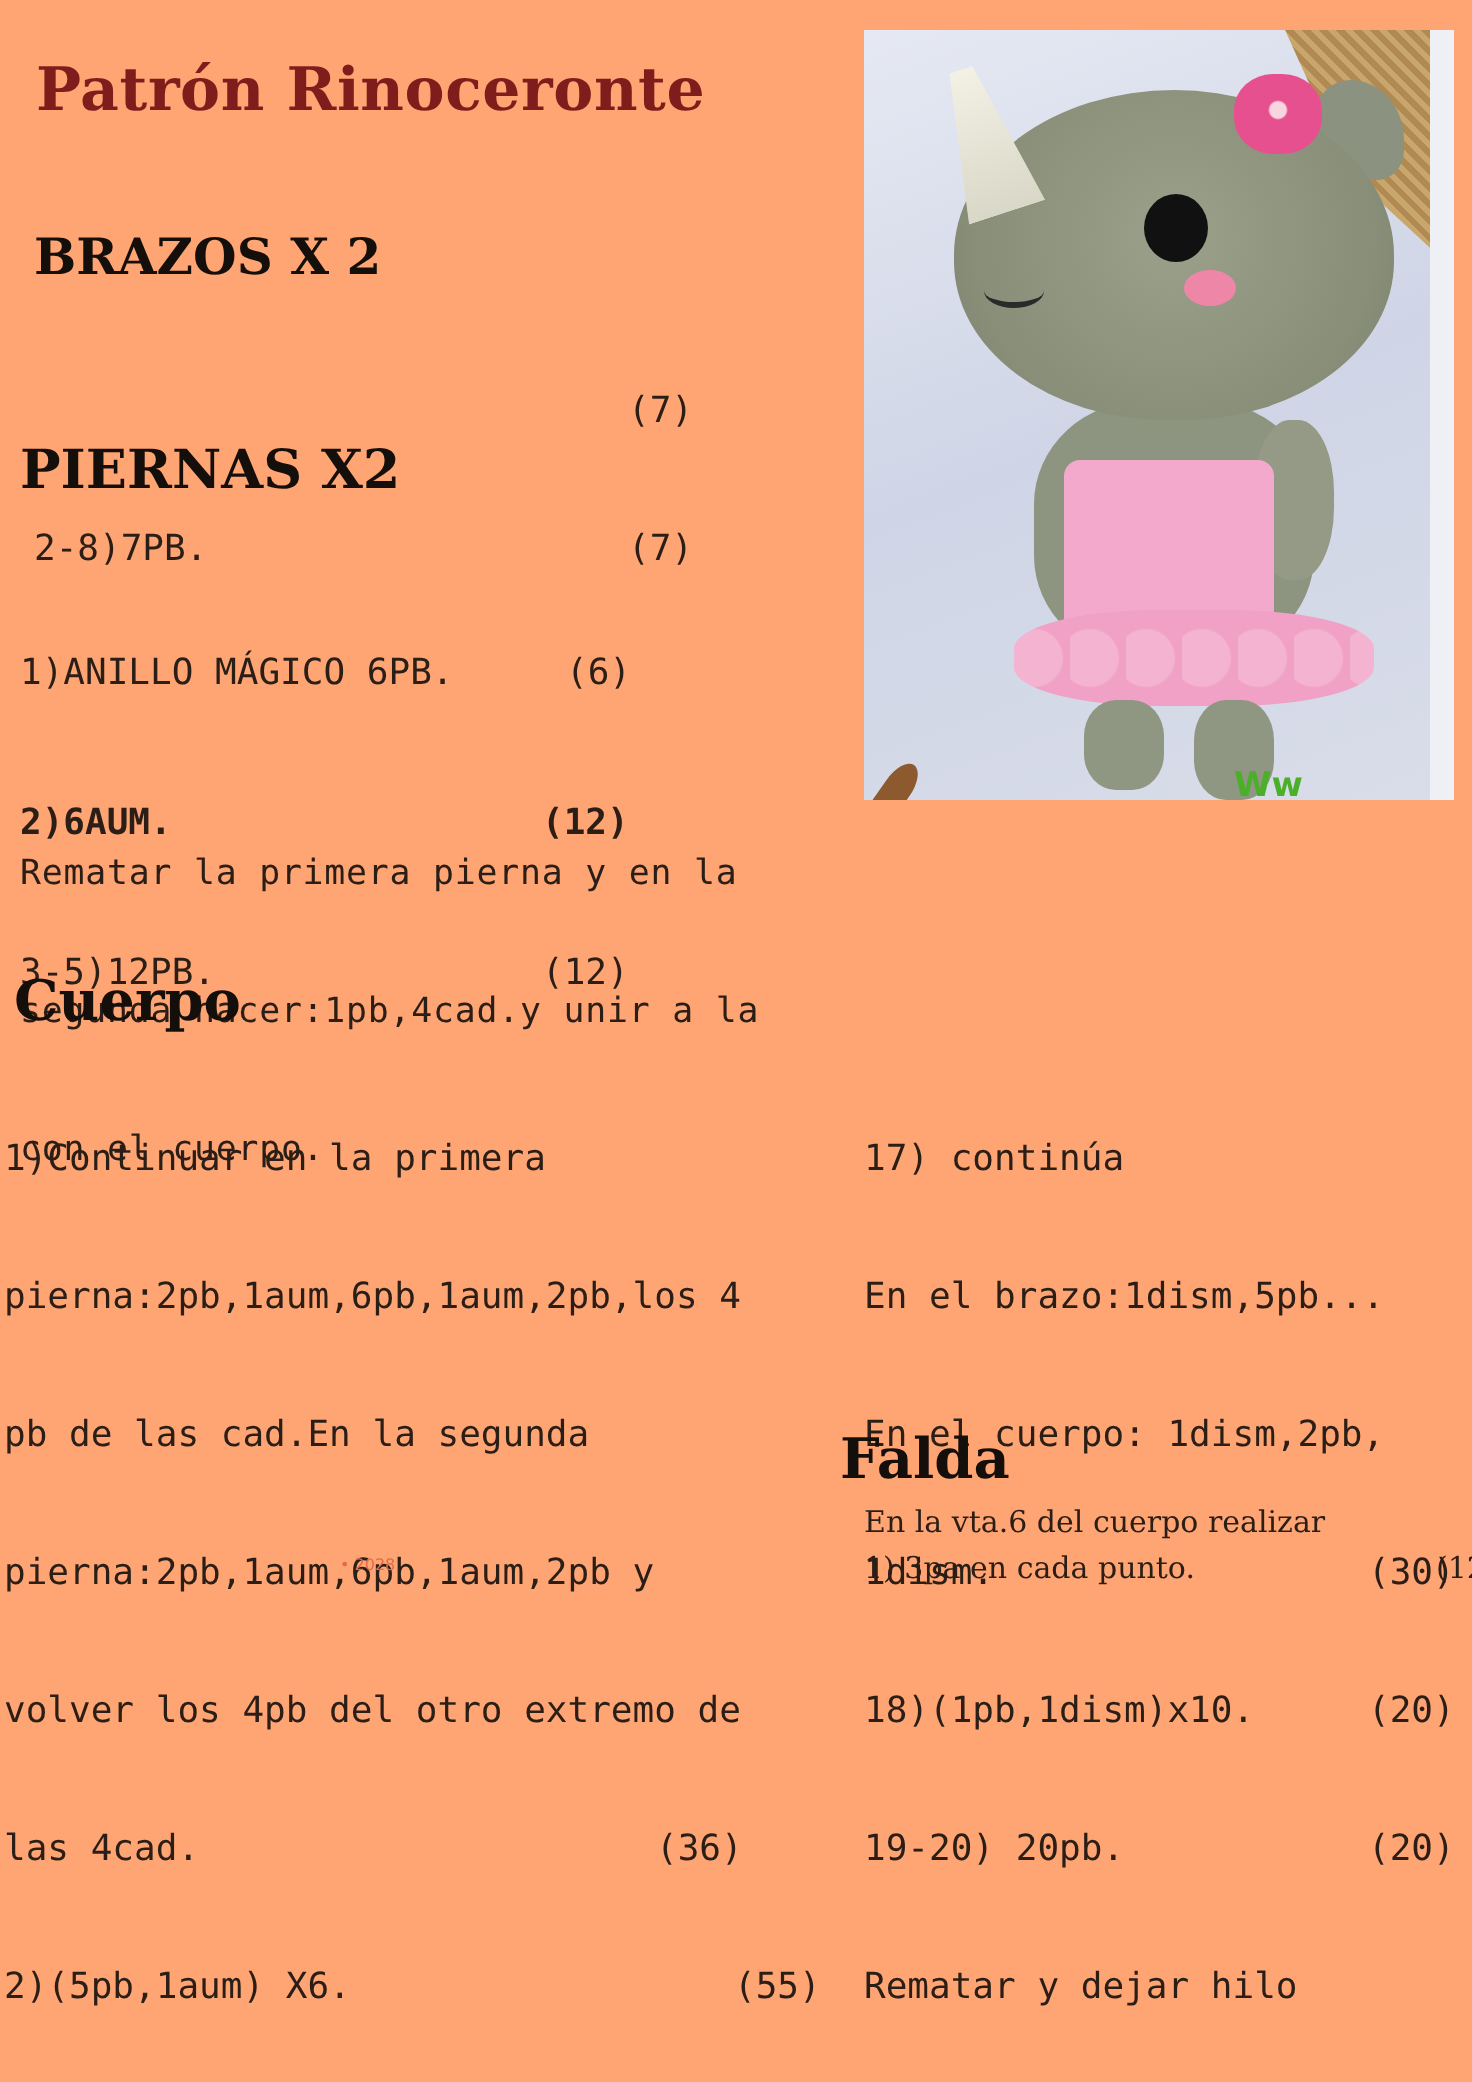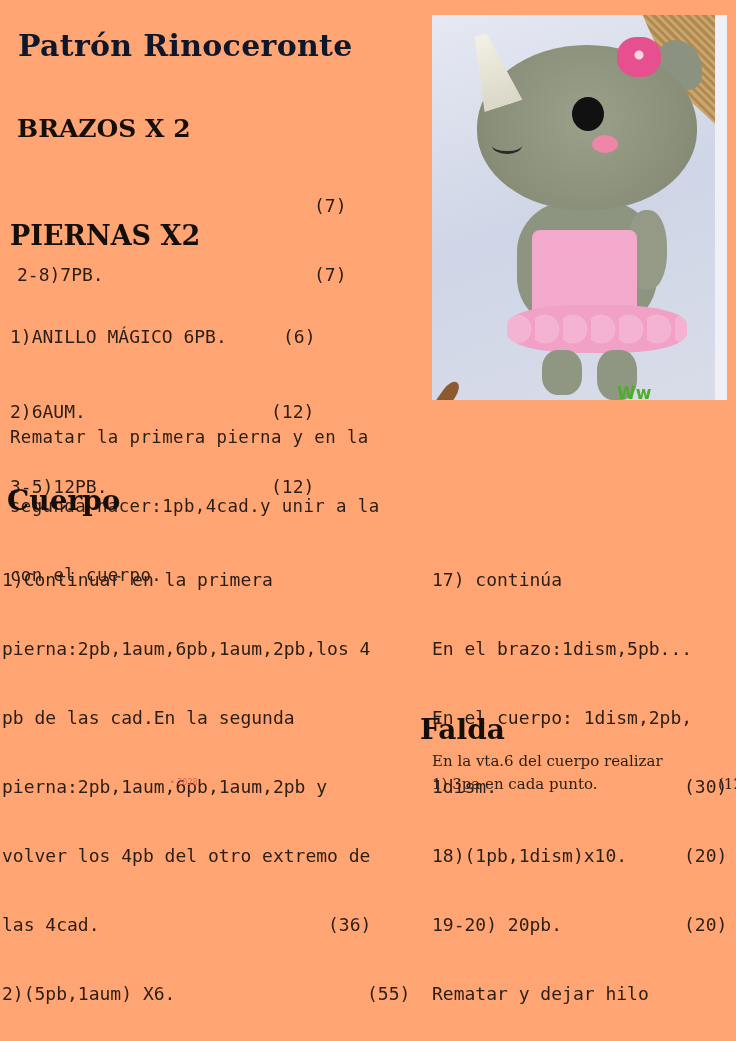--- a/index.html
+++ b/index.html
@@ -7,21 +7,21 @@
       width: 736px; height: 1041px;
       background: #FFA574;
       position: relative;
       overflow: hidden;
       color: #1a1410;
     }
     .title {
       position: absolute; left: 18px; top: 28px;
       font-family: "DejaVu Serif", serif; font-weight: bold;
       font-size: 30px; letter-spacing: 0.3px; margin: 0;
-      color: #0f172a;
+      color: #7f1d1d;
     }
     .h2 {
       position: absolute; margin: 0;
       font-family: "DejaVu Serif", serif; font-weight: bold;
       color: #150f0b;
     }
     .mono {
       position: absolute; margin: 0; padding: 0; list-style: none;
       font-family: "DejaVu Sans Mono", monospace;
       font-size: 18px; line-height: 23px;
@@ -122,21 +122,21 @@
 
 <h2 class="h2" style="left:17px; top:114px; font-size:25px;">BRAZOS X 2</h2>
 <ul class="mono" style="left:17px; top:148px; width:340px;">
   <li><span class="count" style="left:297px;">(7)</span></li>
   <li><span>2-8)7PB.</span><span class="count" style="left:297px;">(7)</span></li>
 </ul>
 
 <h2 class="h2" style="left:10px; top:220px; font-size:27px;">PIERNAS X2</h2>
 <ul class="mono" style="left:10px; top:274px; width:320px; line-height:25px;">
   <li style="height:25px;"><span>1)ANILLO MÁGICO 6PB.</span><span class="count" style="left:273px;">(6)</span></li>
-  <li style="height:25px;"><span>2)6AUM.</span><span class="count" style="left:261px;">(12)</span></li>
+  <li style="height:25px;font-weight:bold;"><span>2)6AUM.</span><span class="count" style="left:261px;">(12)</span></li>
   <li style="height:25px;"><span>3-5)12PB.</span><span class="count" style="left:261px;">(12)</span></li>
 </ul>
 
 <div class="para" style="left:10px; top:380px;">
   <div>Rematar la primera pierna y en la</div>
   <div>segunda hacer:1pb,4cad.y unir a la</div>
   <div>con el cuerpo.</div>
 </div>
 
 <h2 class="h2" style="left:7px; top:484px; font-size:28px;">Cuerpo</h2>

